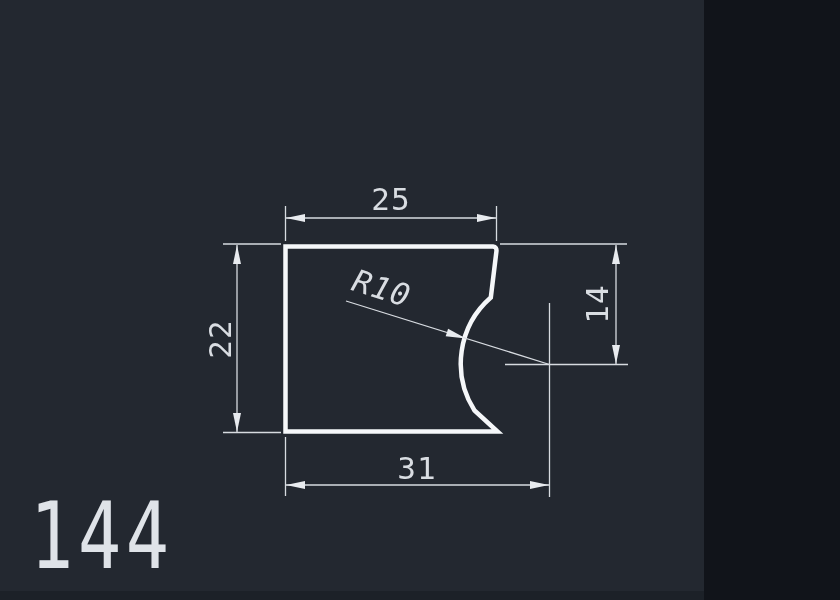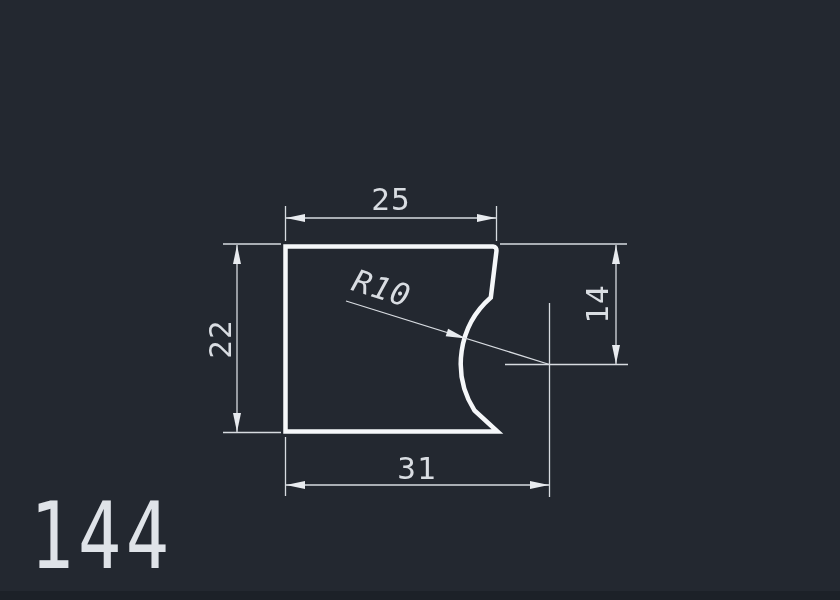--- a/index.html
+++ b/index.html
@@ -1,18 +1,18 @@
 <!DOCTYPE html>
 <html><head>
 <meta charset="utf-8">
 <style>
   html,body{margin:0;padding:0;background:#11141a;}
   .stage{
     position:relative;
-    width:840px;height:600px;
+    width:704px;height:600px;
     background:#232830;
     overflow:hidden;
     font-family:"DejaVu Sans Mono", monospace;
   }
   svg{display:block;}
   .outline{
     fill:none;
     stroke:#f5f7f9;
     stroke-width:4.5;
     stroke-linejoin:miter;

